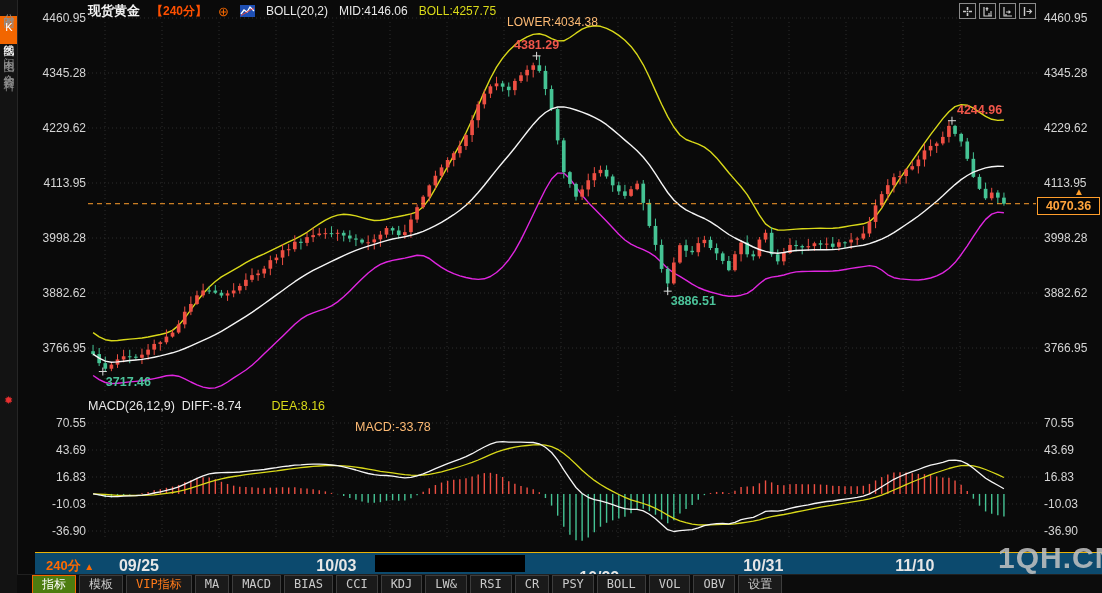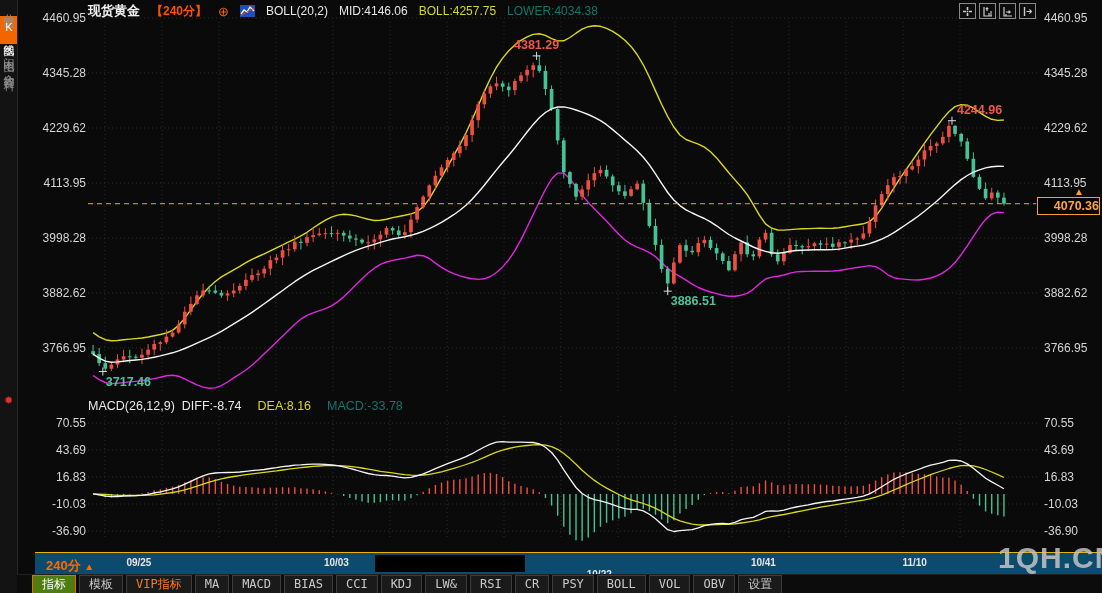--- a/index.html
+++ b/index.html
@@ -11,37 +11,37 @@
   .side-item{width:17px;text-align:center;writing-mode:vertical-lr;text-orientation:upright;
              margin:0 auto;padding:5px 0;font-size:11px;line-height:17px;color:#8f8f8f;
              letter-spacing:2px;cursor:pointer;}
   .side-item.active{background:#f26600;color:#fff;}
   #hot-icon{left:2px;top:394px;width:13px;height:13px;color:#e83030;font-size:11px;line-height:13px;text-align:center;}
   
   #header{left:88px;top:3px;height:16px;display:flex;align-items:center;gap:11px;font-size:12px;white-space:nowrap;}
   .sym{color:#f2f2f2;font-weight:bold;font-size:13px;}
   .per{color:#ff5000;font-weight:bold;font-size:12px;}
   .addic{color:#f26600;font-size:13px;line-height:13px;}
-  .w{color:#e8e8e8;} .yel{color:#d9d919;} .mag{color:#0f766e;}
+  .w{color:#e8e8e8;} .yel{color:#d9d919;} .mag{color:#fdba74;margin-top:21px;}
   #win-icons{right:66px;top:3px;display:flex;gap:3px;}
   .wic{width:15px;height:14px;border:1px solid #8a8a8a;background:#0d0d0d;display:flex;
        align-items:center;justify-content:center;cursor:pointer;}
   
   .tickL{position:absolute;width:70px;right:1016px;text-align:right;font-size:12px;color:#d5d5d5;}
   .tickR{position:absolute;left:1044px;width:70px;text-align:left;font-size:12px;color:#d5d5d5;}
   
-  #macd-header{left:88px;top:399px;display:flex;gap:16px;font-size:12.5px;white-space:nowrap;}
+  #macd-header{left:88px;top:399px;display:flex;gap:30px;font-size:12.5px;white-space:nowrap;}
   
   #price-tag{left:1037px;top:197px;width:61px;height:16px;border:1px solid #ff9e2c;background:#050505;
-             color:#ffa43c;font-size:12.5px;font-weight:bold;text-align:right;line-height:16px;}
+             color:#ffa43c;font-size:12.5px;font-weight:bold;text-align:center;line-height:16px;}
   #price-arrow{left:1074px;top:186px;color:#ff9e2c;font-size:10px;}
   
   #status{left:35px;top:552px;width:1085px;height:22px;border-top:1px solid #eab308;background:#0c4a6e;}
   #period-btn{position:absolute;left:11px;top:4px;color:#ff6a00;font-weight:bold;font-size:13px;cursor:pointer;}
-  .date-lab{position:absolute;top:4px;font-size:10px;font-weight:bold;color:#e6e6e6;transform:translateX(-50%);}
+  .date-lab{position:absolute;top:4px;font-size:16px;font-weight:bold;color:#e6e6e6;transform:translateX(-50%);}
   #redacted{position:absolute;left:340px;top:2px;width:150px;height:17px;background:#000;}
   #watermark{position:absolute;left:963px;top:-12px;font-size:30px;font-weight:bold;
              color:rgba(195,195,195,.85);letter-spacing:1px;}
   
   #toolbar{left:17px;top:574px;width:1085px;height:19px;border-top:1px solid #202020;background:#0c0c0c;
            display:flex;align-items:center;gap:3px;padding-left:0;}
   .tb{height:17px;line-height:17px;padding:0 9px;border:1px solid #3d3d3d;background:#1a1a1a;
       color:#c9c9c9;font-size:12px;font-family:"DejaVu Sans Mono",monospace;cursor:pointer;white-space:nowrap;}
   .tb.active{background:#4d7c0f;border-color:#f26600;color:#fff;margin-left:15px;}
   .tb.vip{color:#ff7a1a;}
@@ -646,21 +646,21 @@
     <span class="w"><span>MACD(26,12,9)</span>&nbsp;&nbsp;<span>DIFF:-8.74</span></span>
     <span class="yel">DEA:8.16</span>
     <span class="mag">MACD:-33.78</span>
   </div>
 
   <div id="price-arrow" class="abs">▲</div>
   <div id="price-tag" class="abs">4070.36</div>
 
   <div id="status" class="abs">
     <span id="period-btn"><span>240分</span> <span style="font-size:10px">▲</span></span>
-    <span id="dates"><span class="date-lab" style="left: 103.925px;">09/25</span><span class="date-lab" style="left: 253.396px; margin-left: 48px;">10/03</span><span class="date-lab" style="left: 564.259px; margin-top: 12px;">10/22</span><span class="date-lab" style="left: 728.402px;">10/41</span><span class="date-lab" style="left: 879.707px;">11/10</span></span>
+    <span id="dates"><span class="date-lab" style="left: 103.925px;">09/25</span><span class="date-lab" style="left: 253.396px; margin-left: 48px;">10/03</span><span class="date-lab" style="left: 564.259px; margin-top: 12px;">10/22</span><span class="date-lab" style="left: 728.402px;">10/31</span><span class="date-lab" style="left: 879.707px;">11/10</span></span>
     <span id="redacted"></span>
     <span id="watermark">1QH.CN</span>
   </div>
 
   <div id="toolbar" class="abs">
       <span class="tb active">指标</span>
       <span class="tb">模板</span>
       <span class="tb vip">VIP指标</span>
       <span class="tb">MA</span>
       <span class="tb">MACD</span>

